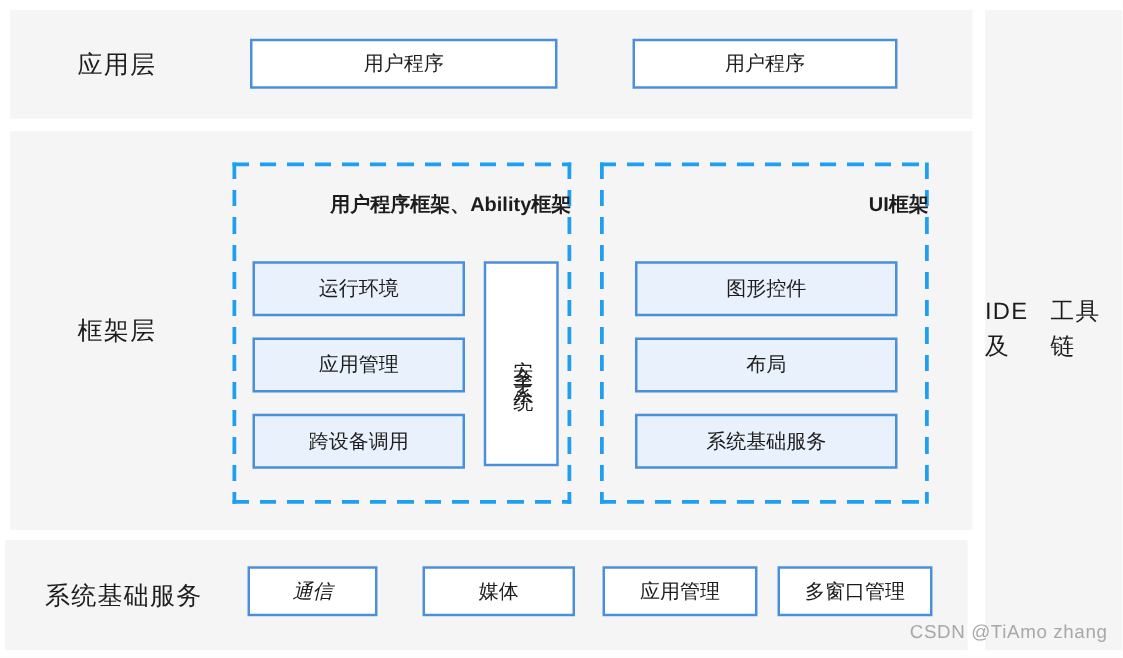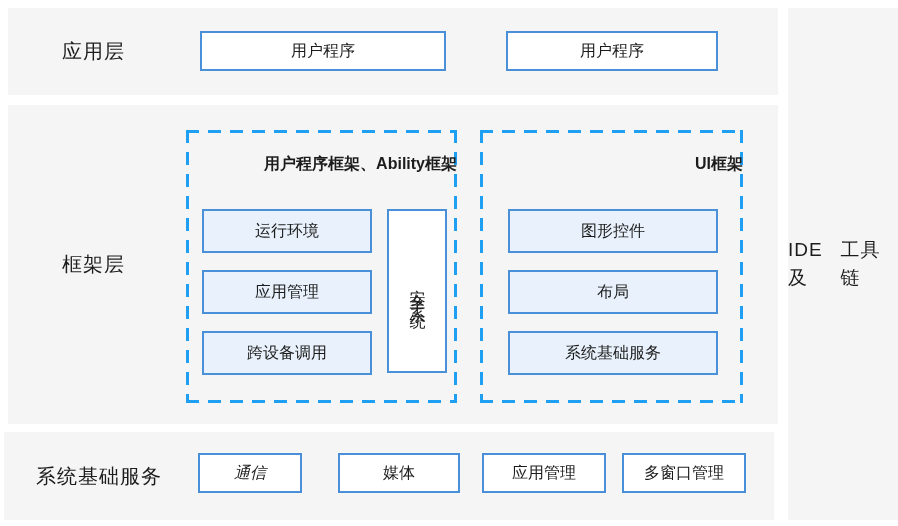--- a/index.html
+++ b/index.html
@@ -139,14 +139,15 @@
     <div class="sbox sys-box sys-2">媒体</div>
     <div class="sbox sys-box sys-3">应用管理</div>
     <div class="sbox sys-box sys-4">多窗口管理</div>
   </div>
 
   <div class="side-col">
     <div>IDE及</div>
     <div>工具链</div>
   </div>
 
+  <div class="watermark">CSDN @TiAmo zhang</div>
 
 </div>
 
 </body></html>

